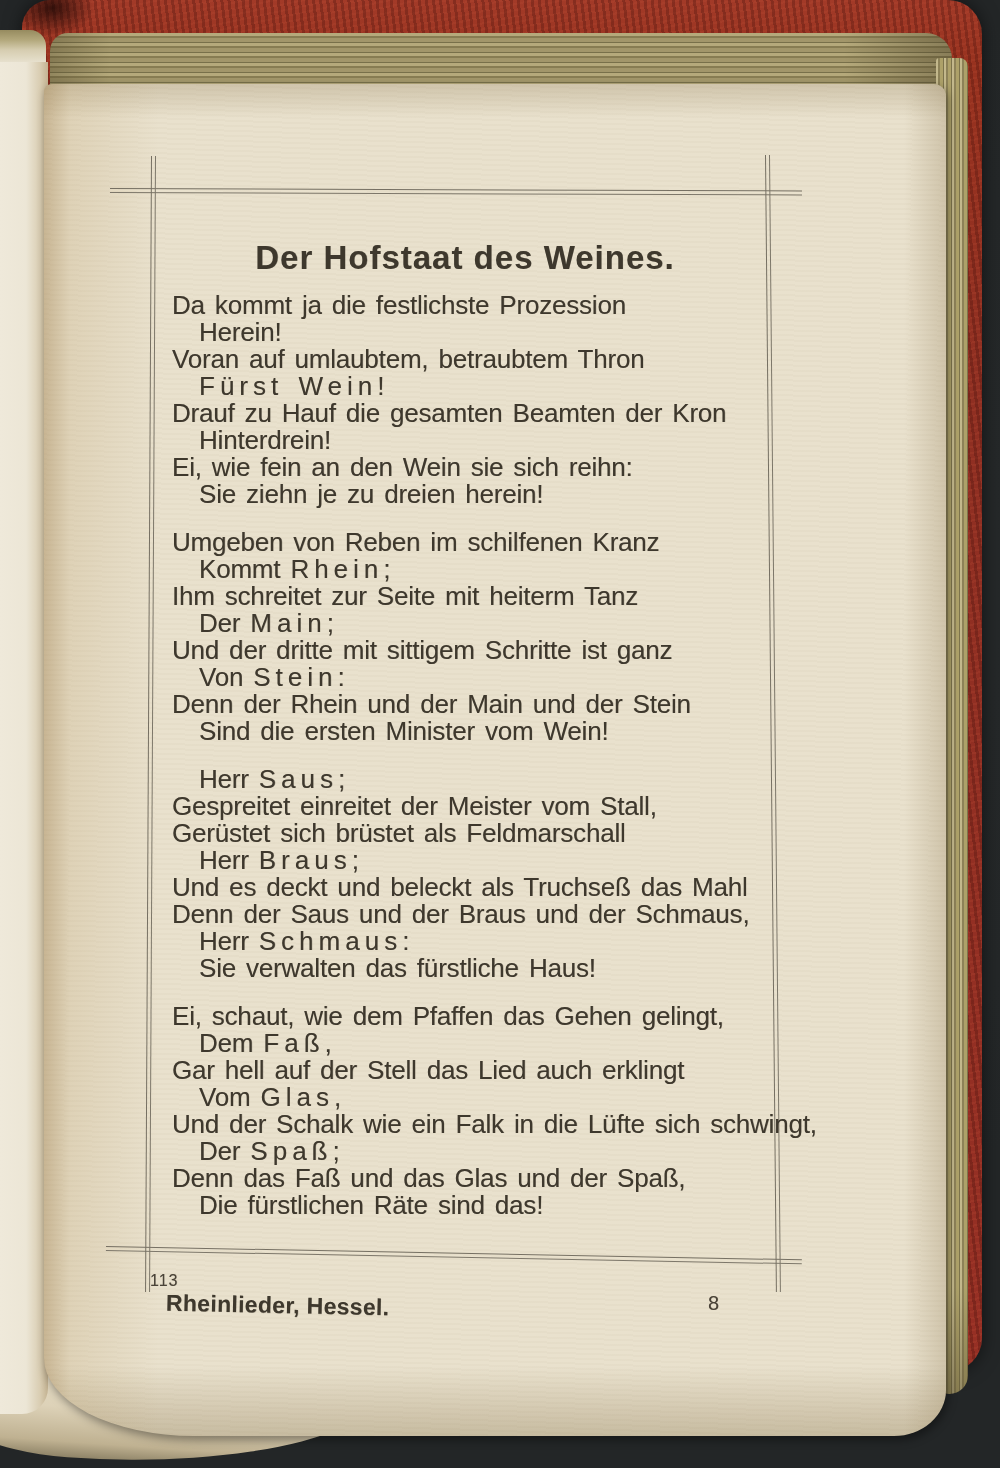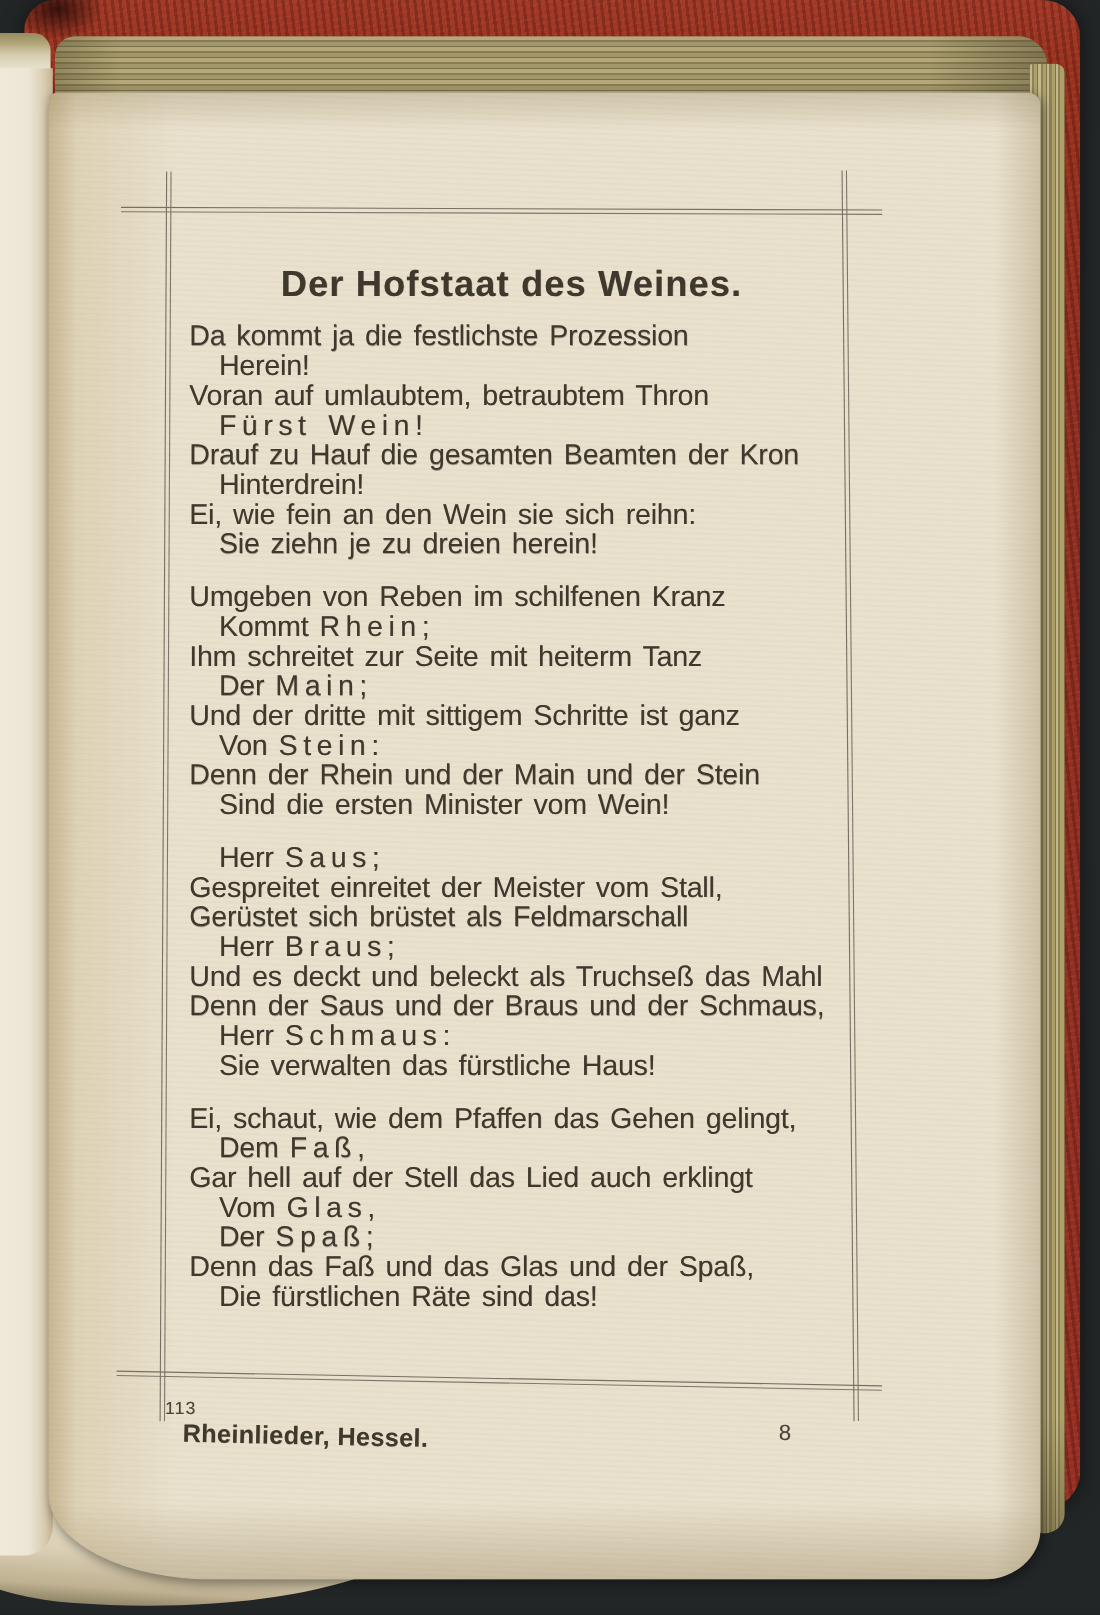--- a/index.html
+++ b/index.html
@@ -168,20 +168,21 @@
           <div class="line"><span>Und es deckt und beleckt als Truchseß das Mahl</span></div>
           <div class="line"><span>Denn der Saus und der Braus und der Schmaus,</span></div>
           <div class="line indent"><span>Herr </span><span class="sperr">Schmaus:</span></div>
           <div class="line indent"><span>Sie verwalten das fürstliche Haus!</span></div>
         </div>
         <div class="stanza">
           <div class="line"><span>Ei, schaut, wie dem Pfaffen das Gehen gelingt,</span></div>
           <div class="line indent"><span>Dem </span><span class="sperr">Faß,</span></div>
           <div class="line"><span>Gar hell auf der Stell das Lied auch erklingt</span></div>
           <div class="line indent"><span>Vom </span><span class="sperr">Glas,</span></div>
+          <div class="line"><span>Und der Schalk wie ein Falk in die Lüfte sich schwingt,</span></div>
           <div class="line indent"><span>Der </span><span class="sperr">Spaß;</span></div>
           <div class="line"><span>Denn das Faß und das Glas und der Spaß,</span></div>
           <div class="line indent"><span>Die fürstlichen Räte sind das!</span></div>
         </div>
       </div>
   </div>
 
   <div class="abs page-number">113</div>
   <div class="abs signature">8</div>
   <div class="abs imprint">Rheinlieder, Hessel.</div>

